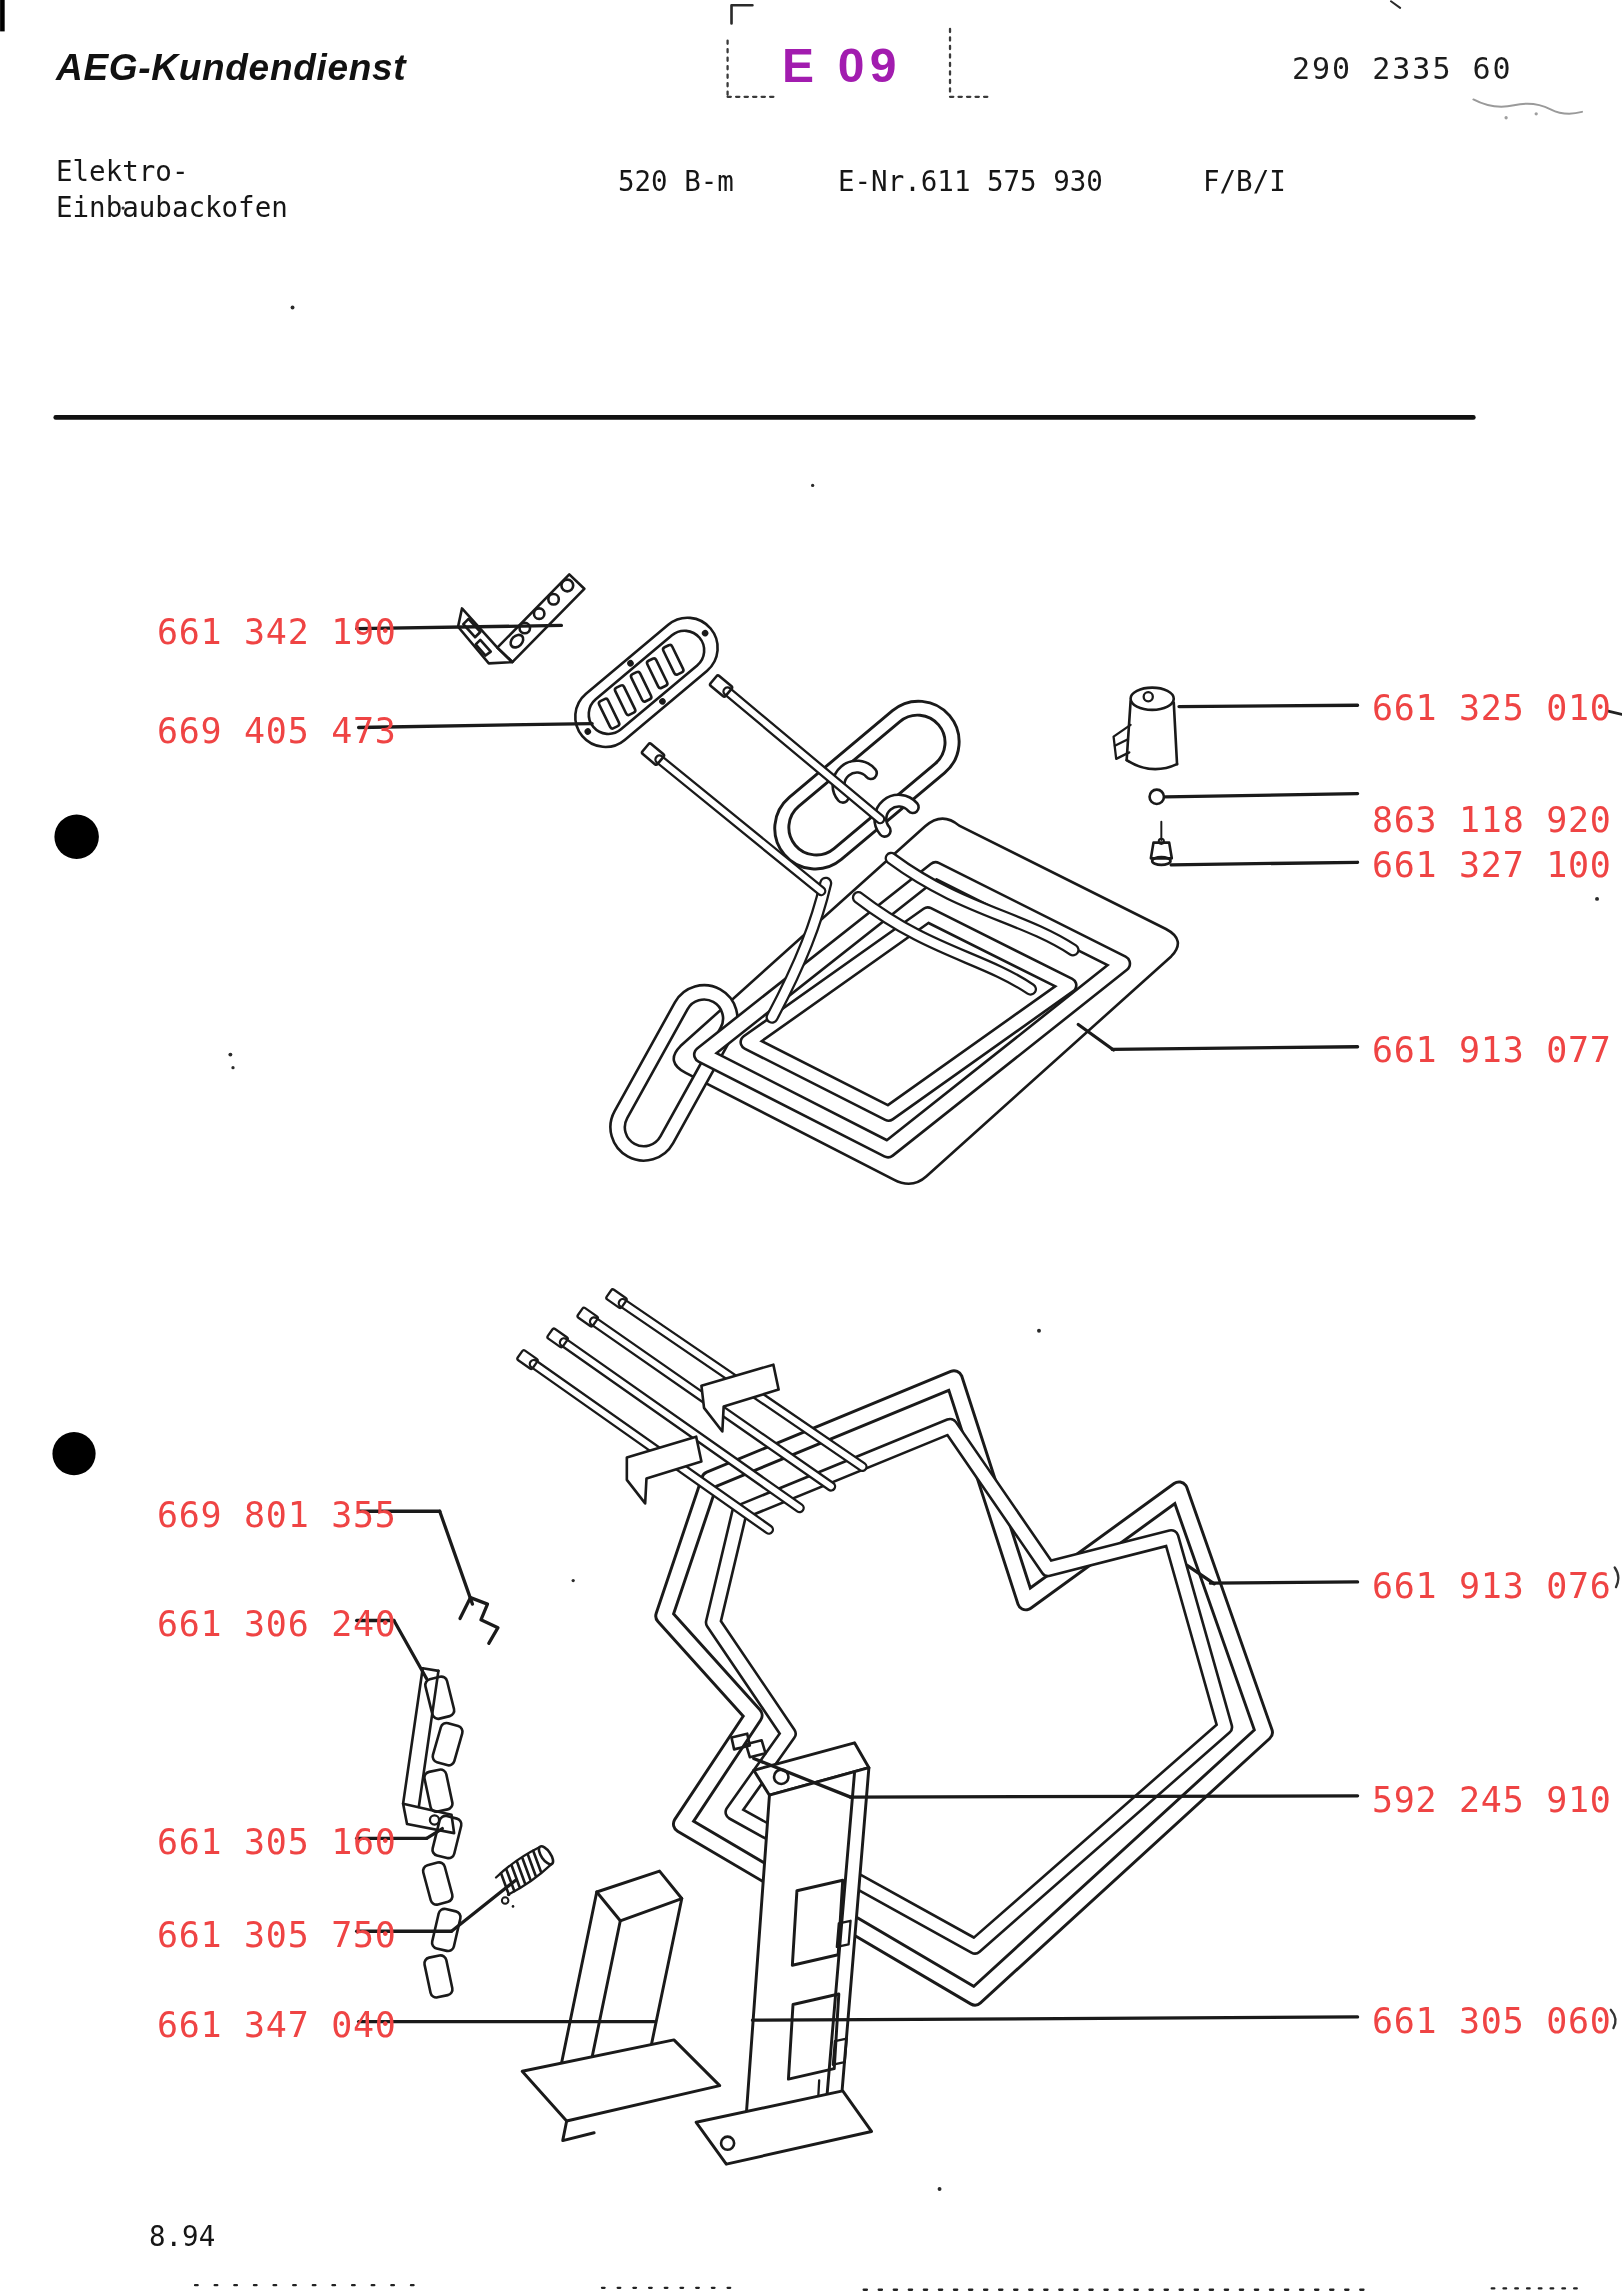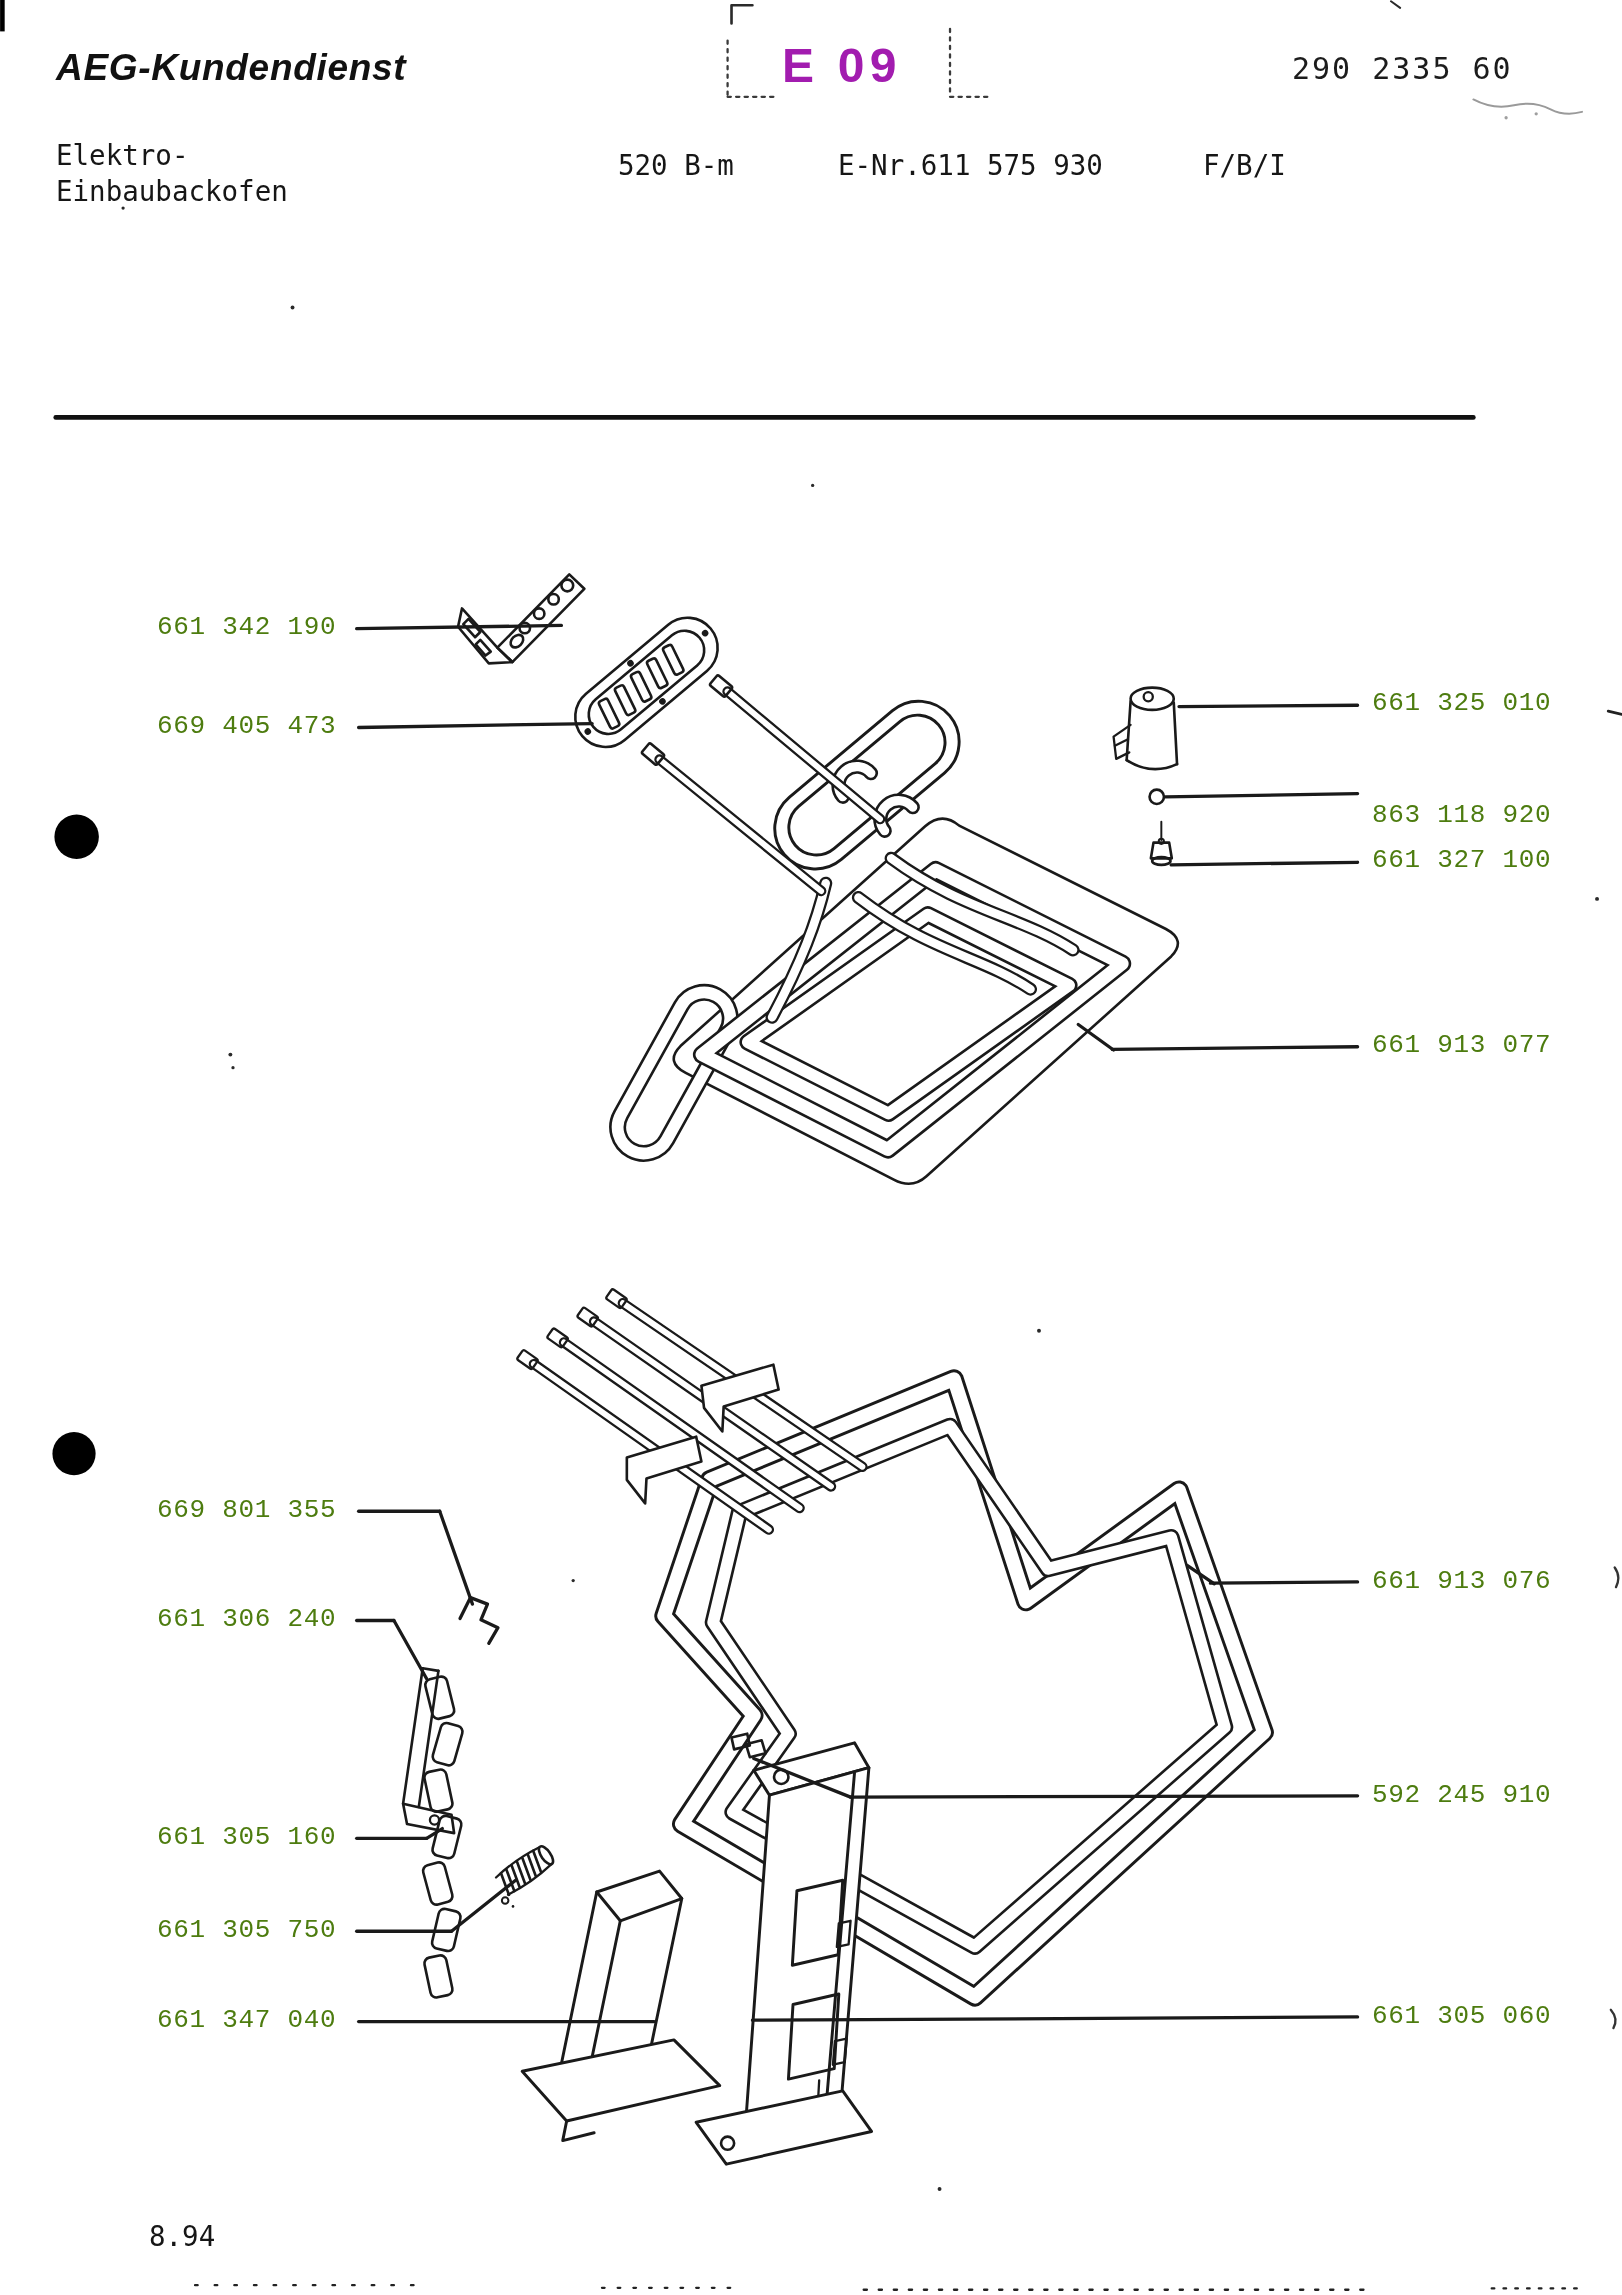--- a/index.html
+++ b/index.html
@@ -14,22 +14,22 @@
   .abs{position:absolute;white-space:nowrap;}
   .brand{
     font-family:"Liberation Sans", sans-serif;
     font-weight:bold;font-size:37px;letter-spacing:0.7px;color:#111;font-style:italic;
   }
   .secode{
     font-family:"Liberation Sans", sans-serif;
     font-weight:bold;font-size:48px;letter-spacing:5.2px;color:#a21caf;
   }
   .docnum{font-size:30px;letter-spacing:2px;color:#1c1c1c;}
-  .row2{font-size:27.5px;color:#161616;}
-  .plabel{font-size:26px;letter-spacing:0.7px;color:#4d7c0f;font-family:Liberation Mono, monospace;}
+  .row2{font-size:27.5px;color:#161616;margin-top:16px;}
+  .plabel{font-size:35px;letter-spacing:0.7px;color:#ef4444;}
   .footer{font-size:27.5px;color:#161616;}
   svg{position:absolute;left:0;top:0;}
 </style>
 </head>
 <body>
 
 <div class="page">
 
   <svg width="1622" height="2295" viewBox="0 0 2479 3508" fill="none" stroke-linecap="round" stroke-linejoin="round">
 

